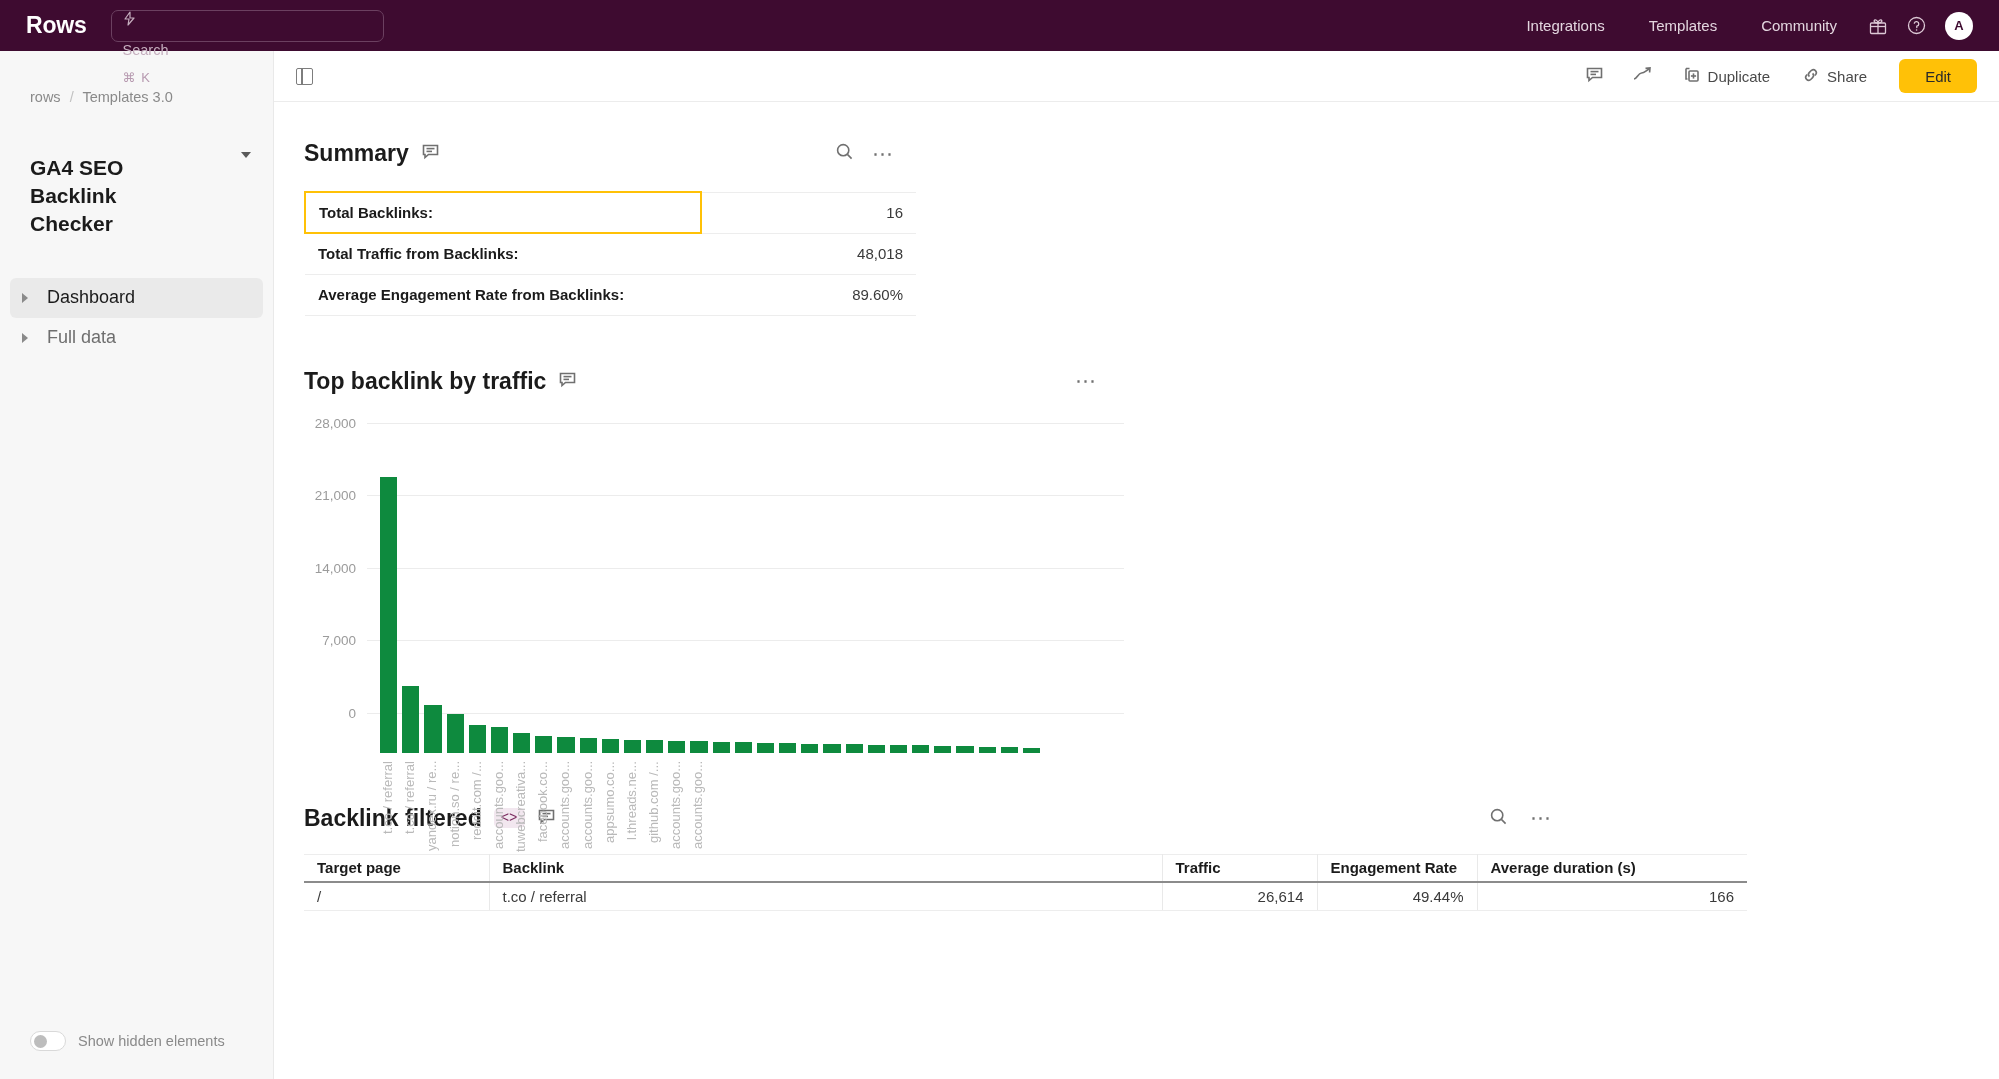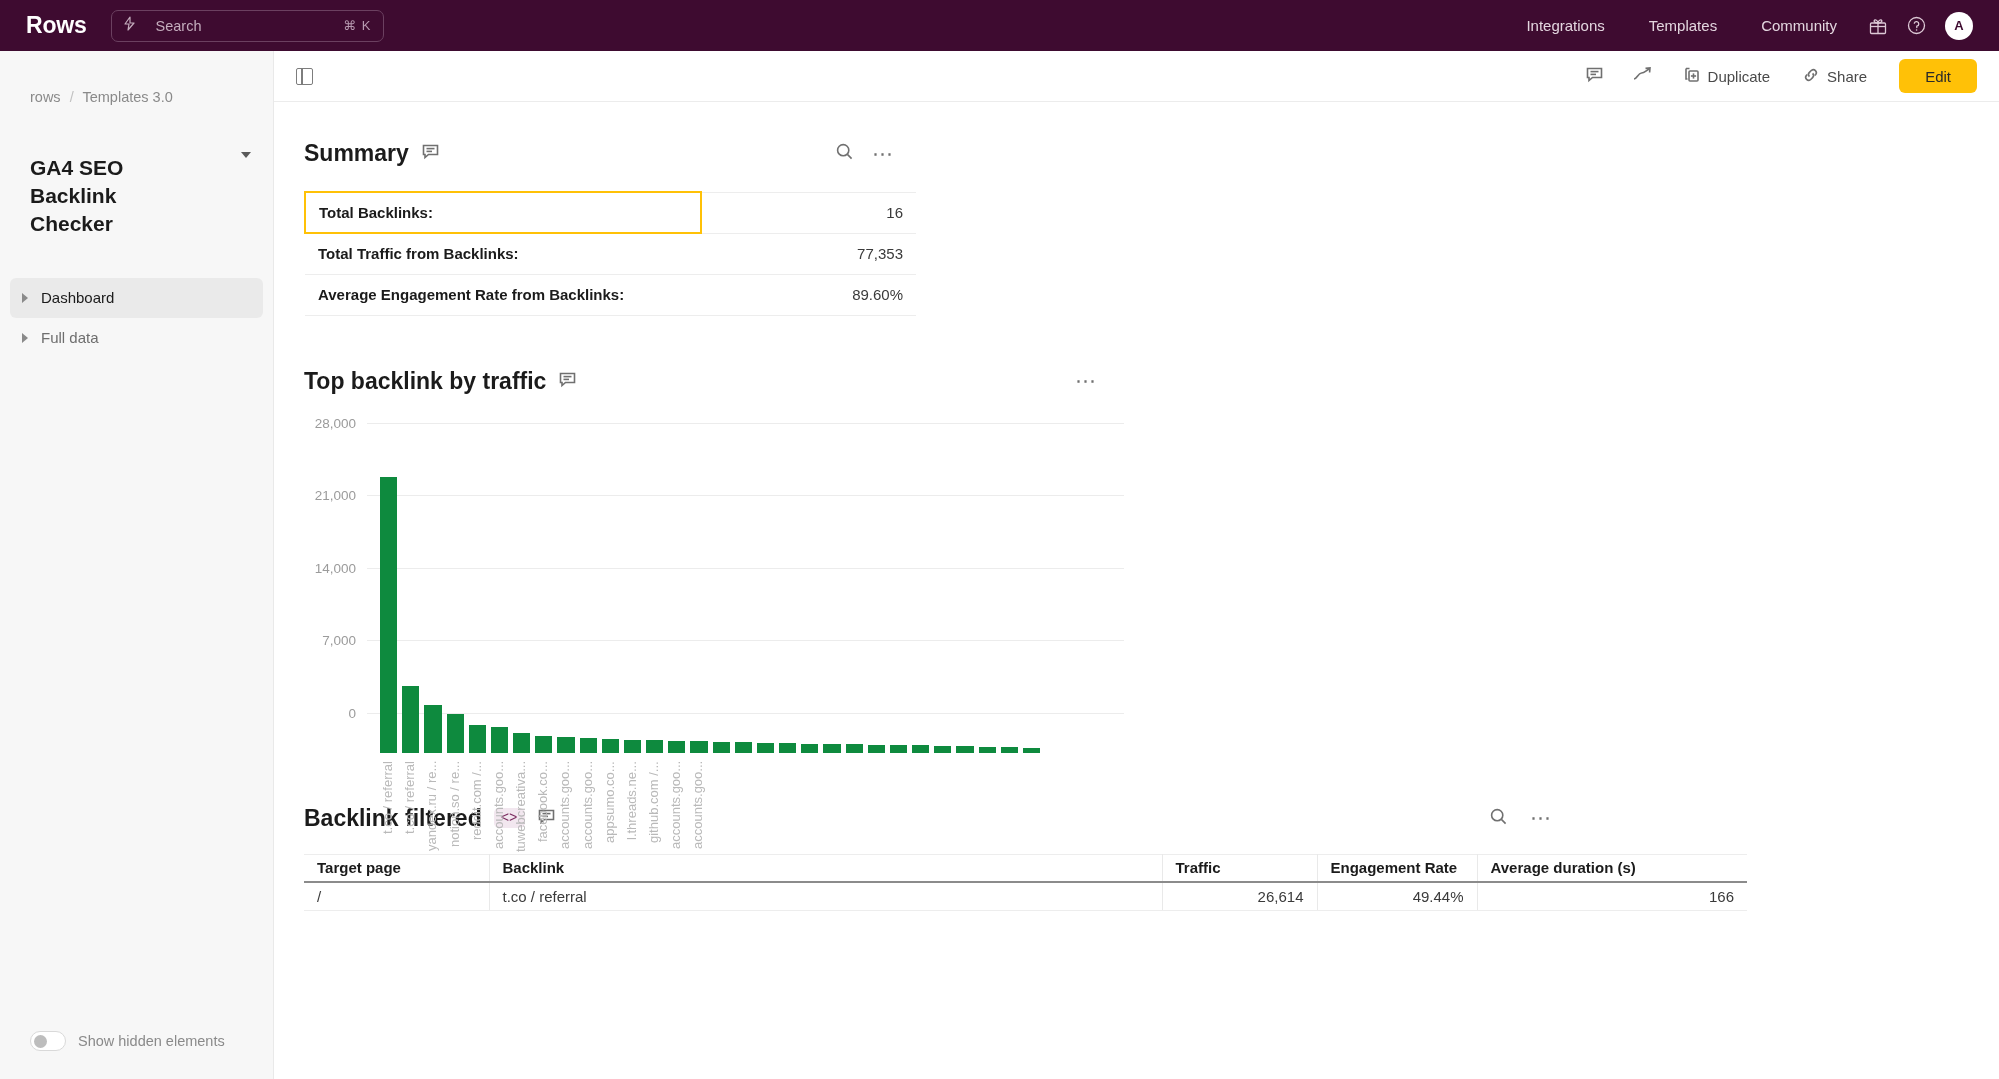--- a/index.html
+++ b/index.html
@@ -20,22 +20,22 @@
     padding: 0 26px;
     z-index: 30;
   }
   .brand {
     color: #ffffff; font-size: 23px; font-weight: 700;
     letter-spacing: -0.2px; margin-right: 24px;
   }
   .searchbox {
     width: 273px; height: 32px;
     border: 1px solid #6b4060; border-radius: 7px;
-    display: flex; align-items: center;
-    padding: 0 11px; gap: 20px;
+    display: flex; align-items: flex-start;
+    padding: 0 11px; gap: 12px; flex-direction: column;
   }
   .searchbox .ph { color: #c4adbd; font-size: 14.5px; flex: 1; }
   .searchbox .kbd { color: #b79ab0; font-size: 13px; letter-spacing: 1px; }
   .topbar-right {
     margin-left: auto; display: flex; align-items: center; gap: 0;
   }
   .topnav-link {
     color: #e3d6df; font-size: 15px; padding: 0 22px; text-decoration: none;
     white-space: nowrap;
   }
@@ -72,21 +72,21 @@
     margin-left: auto; margin-top: 34px;
     width: 0; height: 0;
     border-left: 5px solid transparent;
     border-right: 5px solid transparent;
     border-top: 6px solid #5a5a5a;
   }
   .nav { margin-top: 40px; padding: 0 10px; }
   .nav-item {
     height: 40px; display: flex; align-items: center;
     padding: 0 12px; border-radius: 6px;
-    font-size: 15px; color: #6e6e6e;
+    font-size: 18px; color: #6e6e6e; gap: 6px;
   }
   .nav-item.active { background: #EAEAEA; color: #1b1b1b; }
   .nav-tri {
     width: 0; height: 0; margin-right: 13px;
     border-top: 5px solid transparent;
     border-bottom: 5px solid transparent;
     border-left: 6px solid #8a8a8a;
   }
   .sidebar-foot {
     position: absolute; bottom: 28px; left: 30px;
@@ -384,21 +384,21 @@
 
     <div class="summary-wrap">
       <table class="summary">
         <tbody>
           <tr>
             <td class="k">Total Backlinks:</td>
             <td class="v">16</td>
           </tr>
           <tr>
             <td class="k">Total Traffic from Backlinks:</td>
-            <td class="v">77,353</td>
+            <td class="v">48,018</td>
           </tr>
           <tr>
             <td class="k">Average Engagement Rate from Backlinks:</td>
             <td class="v">89.60%</td>
           </tr>
         </tbody>
       </table>
     </div>
   </div>
 

